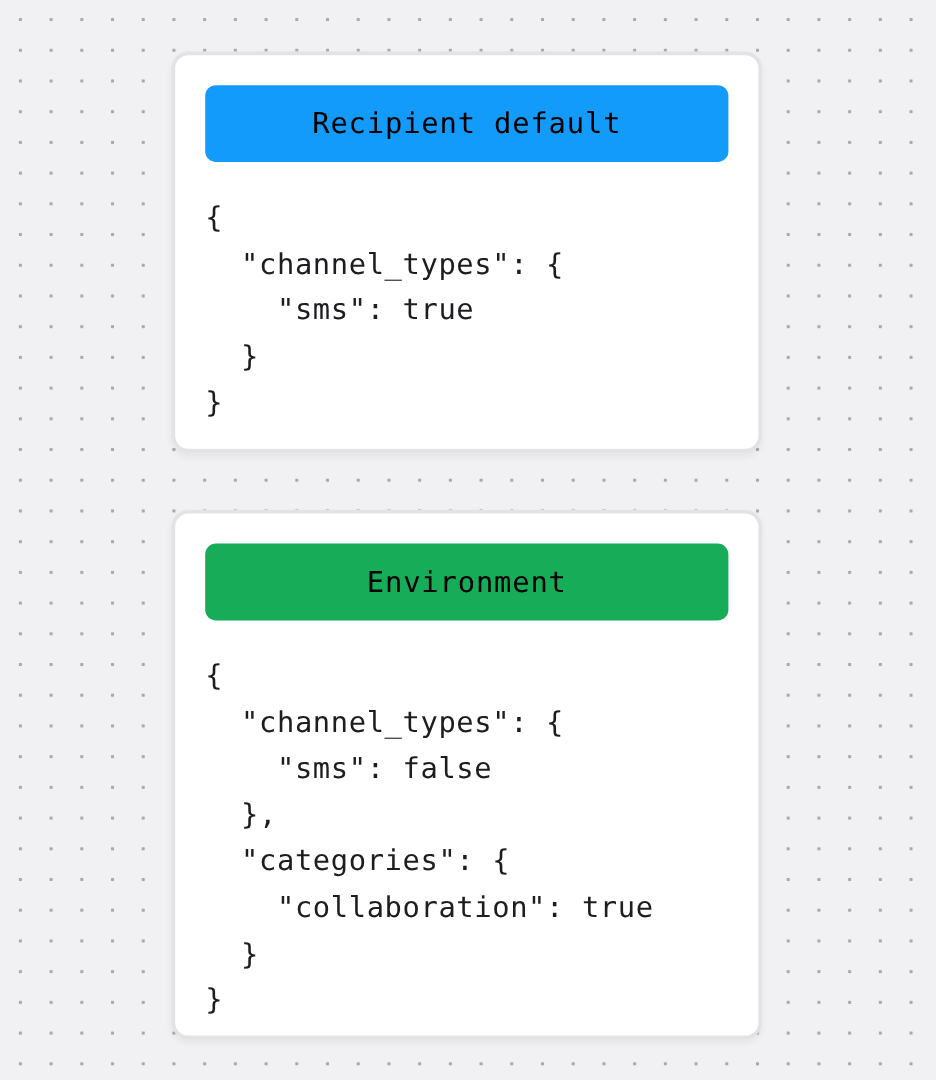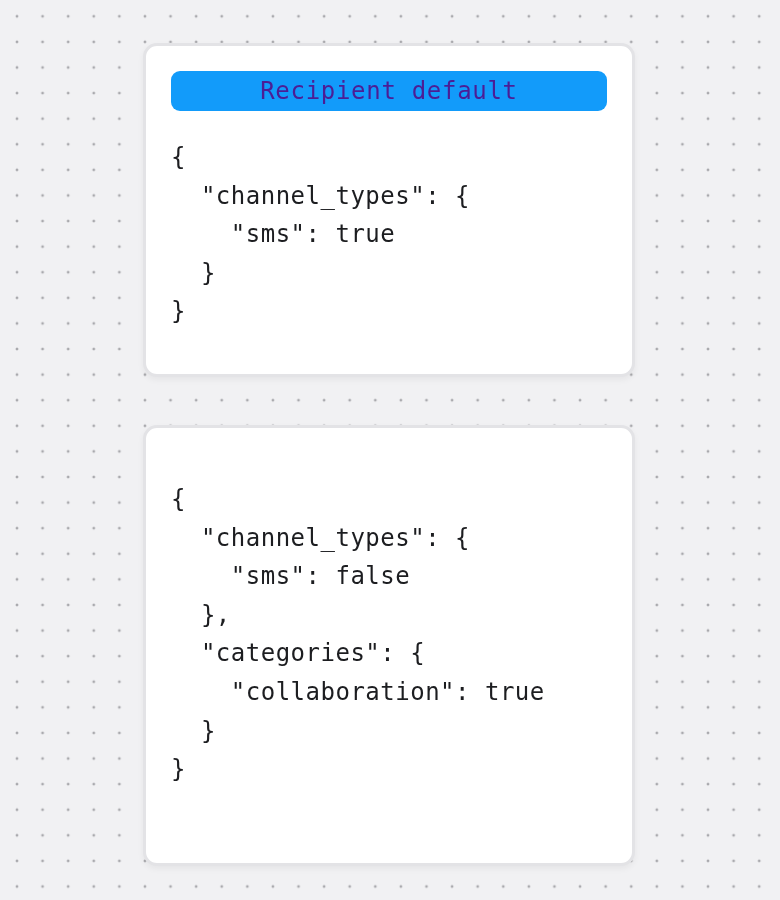--- a/index.html
+++ b/index.html
@@ -30,26 +30,26 @@
   }
   .card-recipient {
     top: 43px;
     height: 334px;
   }
   .card-environment {
     top: 425px;
     height: 441px;
   }
   .badge {
-    height: 40px;
+    height: 64px;
     border-radius: 9px;
     display: flex;
     align-items: center;
     justify-content: center;
-    color: #4c1d95;
+    color: #000000;
     font-size: 24px;
     letter-spacing: 0.7px;
     white-space: nowrap;
   }
   .code {
     margin: 27px 0 0 0;
     font-family: "DejaVu Sans Mono", "Liberation Mono", monospace;
     font-size: 24px;
     line-height: 38.6px;
     letter-spacing: 0.5px;
@@ -65,20 +65,21 @@
   <section class="card card-recipient">
     <div class="badge" style="background-color: rgb(18, 155, 250);">Recipient default</div>
     <pre class="code">{
   "channel_types": {
     "sms": true
   }
 }</pre>
   </section>
 
   <section class="card card-environment">
+    <div class="badge" style="background-color: rgb(23, 172, 87);">Environment</div>
     <pre class="code">{
   "channel_types": {
     "sms": false
   },
   "categories": {
     "collaboration": true
   }
 }</pre>
   </section>
 

